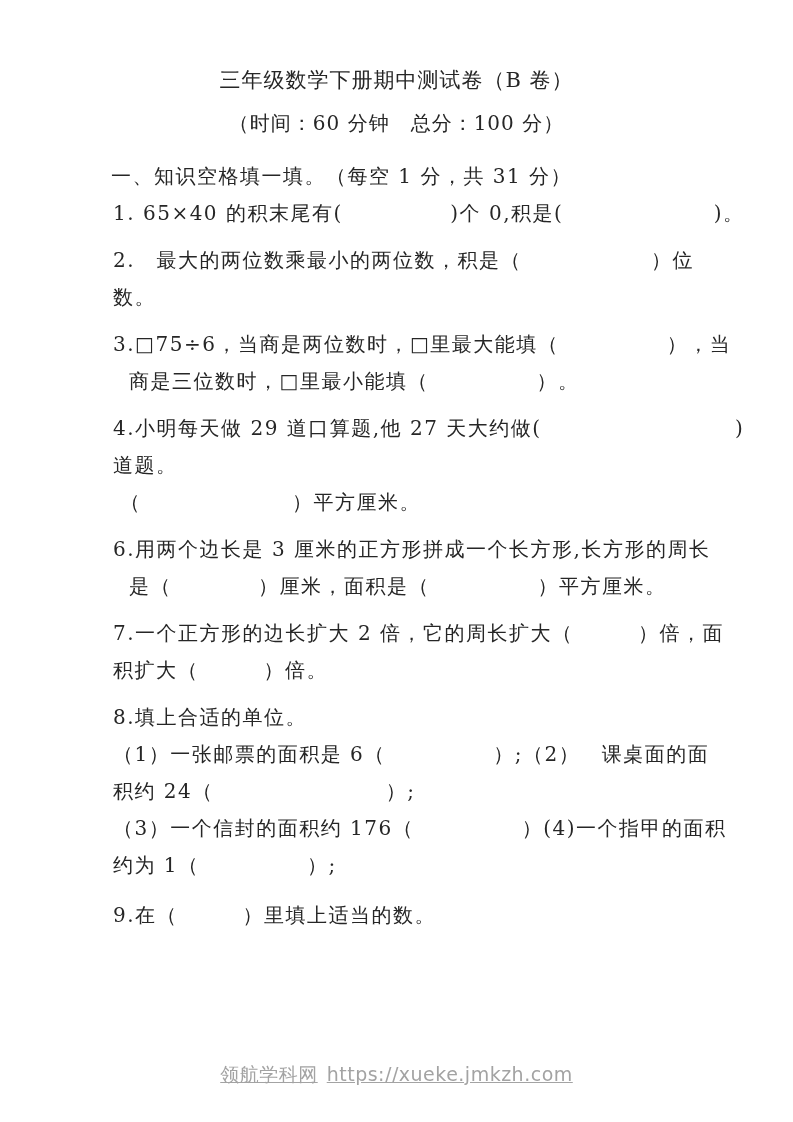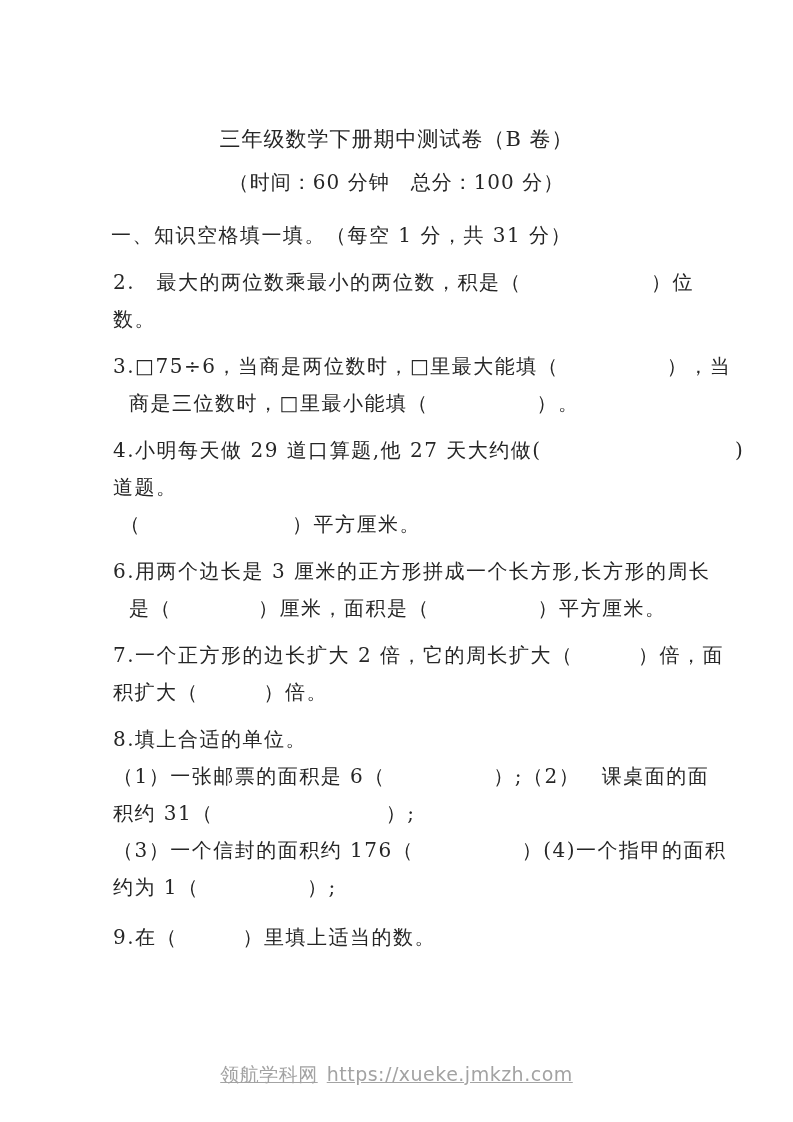--- a/index.html
+++ b/index.html
@@ -7,22 +7,22 @@
     position: relative;
     width: 793px;
     height: 1122px;
     margin: 0 auto;
     background: #ffffff;
     font-family: "DejaVu Serif", "Liberation Serif", serif;
     color: #262626;
     overflow: hidden;
   }
   .title {
-    margin: 12px;
-    padding-top: 112px;
+    margin: 0;
+    padding-top: 65px;
     text-align: center;
     font-size: 21px;
     font-weight: 400;
     letter-spacing: 1px;
     line-height: 30px;
   }
   .subtitle {
     margin-top: 13px;
     text-align: center;
     font-size: 20px;
@@ -71,34 +71,35 @@
 
 <div class="page">
 
   <h1 class="title">三年级数学下册期中测试卷（B 卷）</h1>
 
   <div class="subtitle">（时间：60 分钟　总分：100 分）</div>
 
   <div class="section-heading">一、知识空格填一填。（每空 1 分，共 31 分）</div>
 
   <div class="qbody">
+    <div class="ln">1. 65×40 的积末尾有(　　　　　)个 0,积是(　　　　　　　)。</div>
     <div class="ln item-start">2.　最大的两位数乘最小的两位数，积是（　　　　　　）位</div>
     <div class="ln">数。</div>
     <div class="ln item-start">3.□75÷6，当商是两位数时，□里最大能填（　　　　　），当</div>
     <div class="ln indent-1">商是三位数时，□里最小能填（　　　　　）。</div>
     <div class="ln item-start">4.小明每天做 29 道口算题,他 27 天大约做(　　　　　　　　　)</div>
     <div class="ln">道题。</div>
     <div class="ln indent-05">（　　　　　　　）平方厘米。</div>
     <div class="ln item-start">6.用两个边长是 3 厘米的正方形拼成一个长方形,长方形的周长</div>
     <div class="ln indent-1">是（　　　　）厘米，面积是（　　　　　）平方厘米。</div>
     <div class="ln item-start">7.一个正方形的边长扩大 2 倍，它的周长扩大（　　　）倍，面</div>
     <div class="ln">积扩大（　　　）倍。</div>
     <div class="ln item-start">8.填上合适的单位。</div>
     <div class="ln">（1）一张邮票的面积是 6（　　　　　）;（2）　课桌面的面</div>
-    <div class="ln">积约 31（　　　　　　　　）;</div>
+    <div class="ln">积约 24（　　　　　　　　）;</div>
     <div class="ln">（3）一个信封的面积约 176（　　　　　）(4)一个指甲的面积</div>
     <div class="ln">约为 1（　　　　　）;</div>
     <div class="ln item-start gap-lg">9.在（　　　）里填上适当的数。</div>
   </div>
 
   <div class="footer">
     <span>领航学科网</span><span class="url">https://xueke.jmkzh.com</span>
   </div>
 
 </div>

